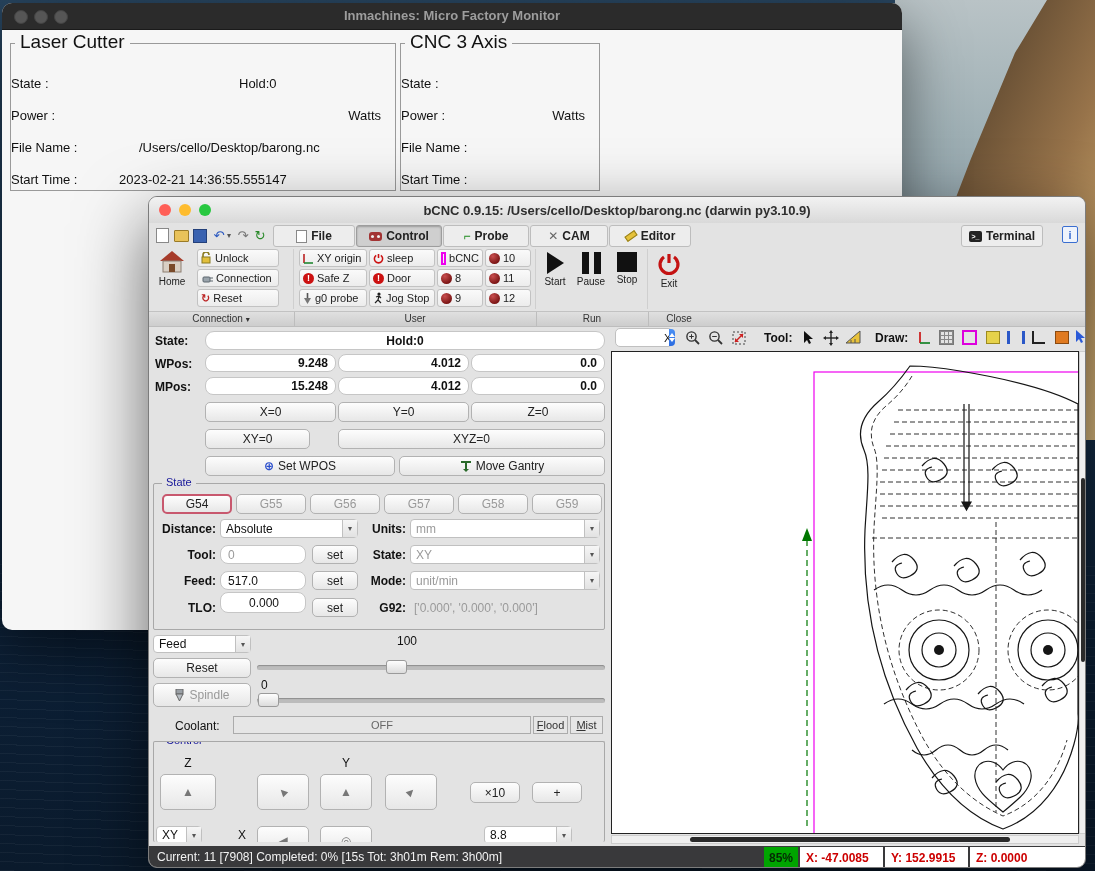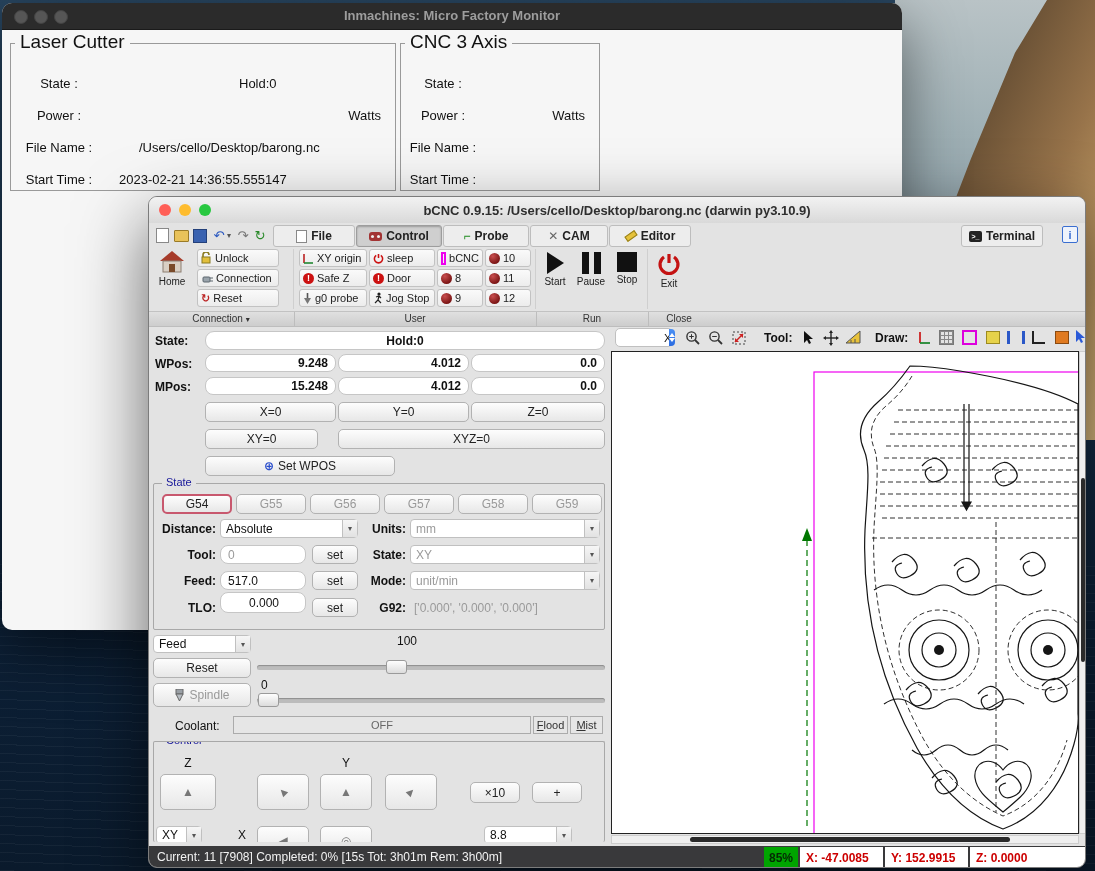--- a/index.html
+++ b/index.html
@@ -20,21 +20,21 @@
   
   #monitor{position:absolute;left:2px;top:3px;width:900px;height:627px;border-radius:10px;
        background:#f6f6f6;box-shadow:0 22px 60px rgba(0,0,0,.5);overflow:hidden;}
   #monitor .titlebar{position:absolute;left:0;top:0;right:0;height:26px;background:#2b2b2b;
        border-bottom:1px solid #1a1a1a;}
   #monitor .title{position:absolute;left:0;right:0;top:5px;text-align:center;color:#9d9d9d;
        font-weight:bold;font-size:13px;}
   .mgroup{position:absolute;border:1px solid #9a9a9a;background:#f6f6f6;}
   .mgroup-title{position:absolute;top:-13px;left:4px;background:#f6f6f6;padding:0 5px;
        font-size:19px;color:#111;}
-  .mrow-label{position:absolute;font-size:13px;color:#111;text-align:center;}
+  .mrow-label{position:absolute;font-size:13px;color:#111;text-align:left;}
   .mrow-val{position:absolute;font-size:13px;color:#111;}
   
   #bcnc{position:absolute;left:148px;top:196px;width:938px;height:672px;border-radius:9px;
        background:#e3e3e3;box-shadow:0 26px 70px rgba(0,0,0,.6);overflow:hidden;
        border:1px solid #7c7c7c;box-sizing:border-box;}
   #bcnc .titlebar{position:absolute;left:0;top:0;right:0;height:26px;
        background:linear-gradient(#f2f2f2,#d9d9d9);border-bottom:1px solid #b5b5b5;}
   #bcnc .title{position:absolute;left:0;right:0;top:6px;text-align:center;color:#2e2e2e;
        font-weight:bold;font-size:13px;}
   .tabrow{position:absolute;left:0;top:26px;right:0;height:24px;background:#e3e3e3;
@@ -365,26 +365,34 @@
   <div class="entry right" style="left:322px;top:157px;width:134px;height:18px;">0.0</div>
 
   <span class="lbl b" style="left:6px;top:183px;">MPos:</span>
   <div class="entry right" style="left:56px;top:180px;width:131px;height:18px;">15.248</div>
   <div class="entry right" style="left:189px;top:180px;width:131px;height:18px;">4.012</div>
   <div class="entry right" style="left:322px;top:180px;width:134px;height:18px;">0.0</div>
 
   <div class="btn" style="left:56px;top:205px;width:131px;height:20px;">X=0</div>
   <div class="btn" style="left:189px;top:205px;width:131px;height:20px;">Y=0</div>
   <div class="btn" style="left:322px;top:205px;width:134px;height:20px;">Z=0</div>
-  <div class="btn" style="left:56px;top:232px;width:113px;height:20px;">XY=0</div>
+  <div class="btn" style="left:56px;top:232px;width:105px;height:20px;">XY=0</div>
   <div class="btn" style="left:189px;top:232px;width:267px;height:20px;">XYZ=0</div>
 
   <div class="btn" style="left:56px;top:259px;width:190px;height:20px;">
     <span style="color:#2a4ecc;font-weight:bold;">⊕</span>
     <span>Set WPOS</span>
+  </div>
+  <div class="btn" style="left:250px;top:259px;width:206px;height:20px;">
+    <svg width="12" height="12" viewBox="0 0 12 12">
+      <line x1="1" y1="2" x2="11" y2="2" stroke="#2a6a2a" stroke-width="2"></line>
+      <line x1="6" y1="2" x2="6" y2="9" stroke="#2a6a2a" stroke-width="2"></line>
+      <polygon points="3,9 9,9 6,12" fill="#2a6a2a"></polygon>
+    </svg>
+    <span>Move Gantry</span>
   </div>
 
   <div class="grp" style="left:4px;top:286px;width:452px;height:147px;">
     <div class="grp-title">State</div>
     <div class="btn" style="left:8px;top:10px;width:70px;height:20px;border:2px solid #c8586e;">G54</div>
     <div class="btn gray" style="left:82px;top:10px;width:70px;height:20px;">G55</div>
     <div class="btn gray" style="left:156px;top:10px;width:70px;height:20px;">G56</div>
     <div class="btn gray" style="left:230px;top:10px;width:70px;height:20px;">G57</div>
     <div class="btn gray" style="left:304px;top:10px;width:70px;height:20px;">G58</div>
     <div class="btn gray" style="left:378px;top:10px;width:70px;height:20px;">G59</div>

